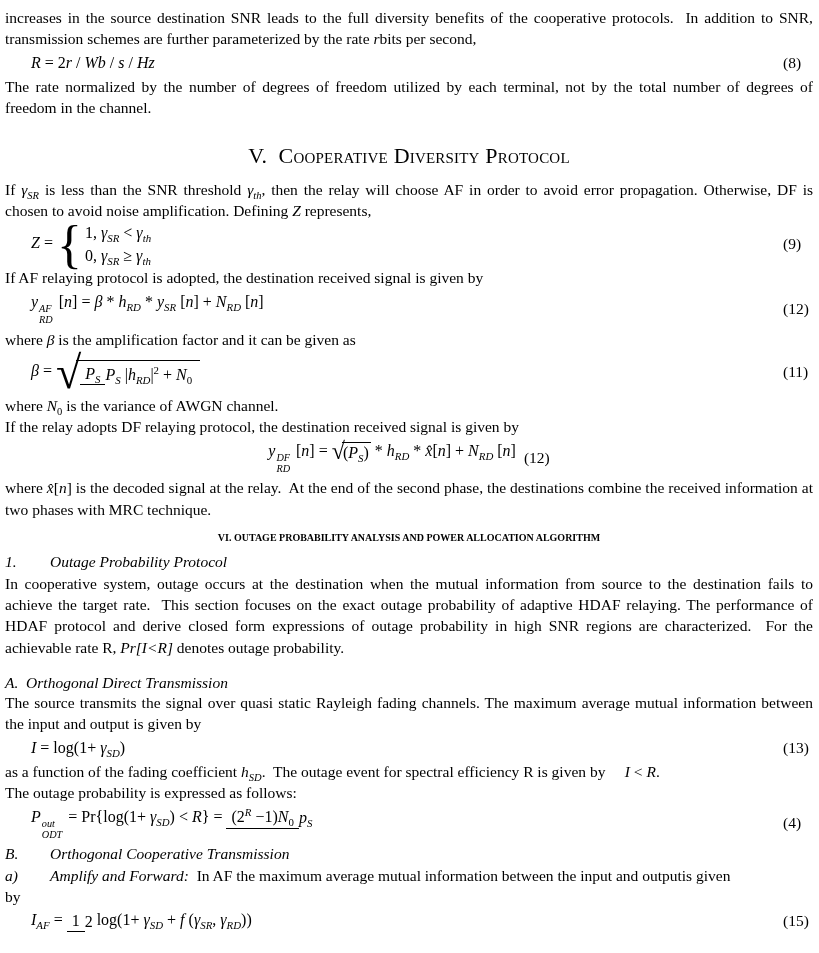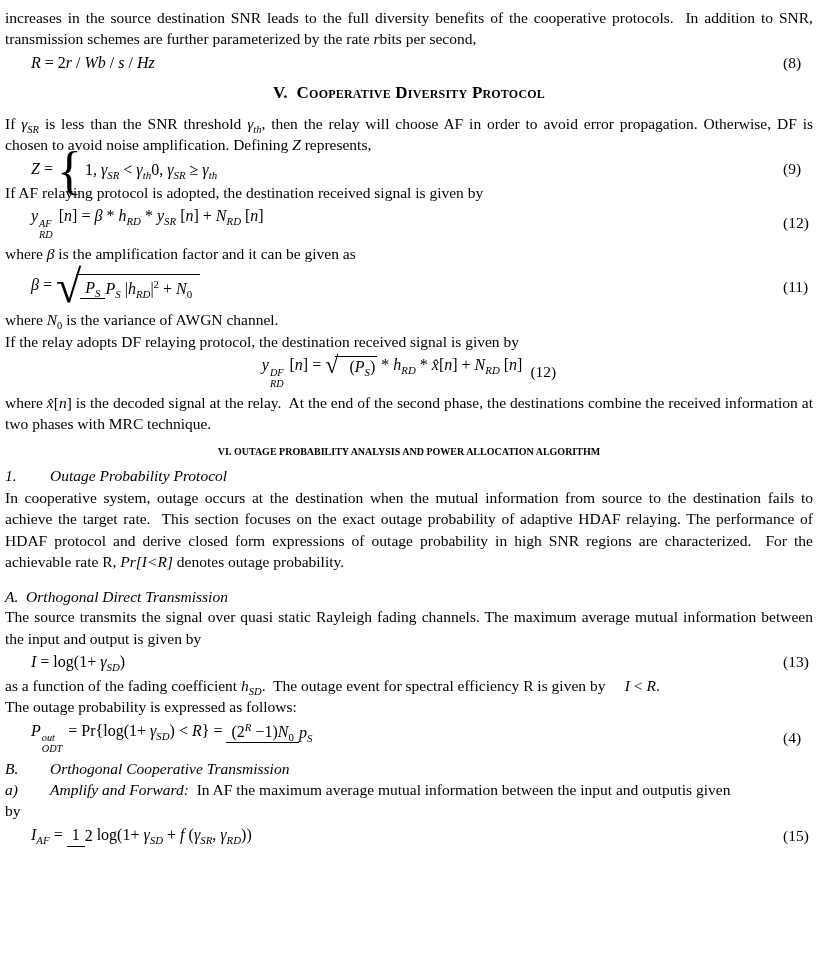--- a/index.html
+++ b/index.html
@@ -22,52 +22,53 @@
   .eqrow.center .eqnum { width:auto; margin-left:8px; }
 
   
   .i { font-style:italic; }
   sub, sup { font-size:68%; font-style:italic; line-height:0; }
   sub.r, sup.r { font-style:normal; }
   .ss { display:inline-flex; flex-direction:column; font-size:64%; font-style:italic;
         line-height:1.08; vertical-align:-0.55em; text-align:left; padding:0 2px 0 1px; }
   .lbrace { font-size:52px; line-height:0; vertical-align:middle; position:relative; top:1px;
             font-weight:300; }
-  .cases { display:inline-flex; flex-direction:row; row-gap:5px; vertical-align:middle;
+  .cases { display:inline-flex; flex-direction:column; row-gap:5px; vertical-align:middle;
            margin-left:3px; line-height:1.1; }
   .frac { display:inline-flex; flex-direction:row; text-align:center; vertical-align:middle;
           line-height:1.2; }
   .frac .num { display:block; border-bottom:1px solid #000; padding:0 5px 1px; }
   .frac .den { display:block; padding-top:1px; }
   .sqrt { display:inline-flex; align-items:center; vertical-align:middle; }
   .sqrt .rad { font-size:46px; line-height:0.85; font-weight:300; margin-right:-5px; }
   .sqrt .vin { border-top:1.5px solid #000; padding:2px 8px 0 4px; }
   .sqrt.sm .rad { font-size:24px; line-height:0.9; margin-right:-3px; }
-  .sqrt.sm .vin { padding:0 2px 0 14px; border-top:1.2px solid #000; }
+  .sqrt.sm .vin { padding:0 2px 0 1px; border-top:1.2px solid #000; }
 
   
-  .h-v { text-align:center; font-variant:small-caps; font-size:17px; letter-spacing:0.2px;
-         margin:10px 0 10px; font-weight:bold; }
+  .h-v { text-align:center; font-variant:small-caps; font-size:22px; letter-spacing:0.2px;
+         margin:24px 0 10px; font-weight:normal; }
   .h-vi { text-align:center; font-weight:bold; font-size:10px; margin:12px 0 8px; }
   .h-a { margin:16px 0 0; font-style:italic; }
   .tab1 { display:inline-block; width:45px; }
   .p-a { text-align:justify; text-align-last:auto; margin:0; line-height:1.38; }
 </style>
 </head>
 <body>
 
 <div class="page">
 
   <p class="para">increases in the source destination SNR leads to the full diversity benefits of the cooperative protocols.&nbsp; In addition to SNR, transmission schemes are further parameterized by the rate <span class="i">r</span>bits per second,</p>
 
   <div class="eqrow">
     <div class="eqbody"><span class="i">R</span> = 2<span class="i">r</span> / <span class="i">Wb</span> / <span class="i">s</span> / <span class="i">Hz</span></div>
     <div class="eqnum">(8)</div>
   </div>
 
+  <p class="para">The rate normalized by the number of degrees of freedom utilized by each terminal, not by the total number of degrees of freedom in the channel.</p>
 
   <h2 class="h-v">V.&nbsp; Cooperative Diversity Protocol</h2>
 
   <p class="para">If <span class="i">γ</span><sub>SR</sub> is less than the SNR threshold <span class="i">γ</span><sub>th</sub>, then the relay will choose AF in order to avoid error propagation. Otherwise, DF is chosen to avoid noise amplification. Defining <span class="i">Z</span> represents,</p>
 
   <div class="eqrow">
     <div class="eqbody"><span class="i">Z</span> = <span class="lbrace">{</span><span class="cases">
           <span>1, <span class="i">γ</span><sub>SR</sub> &lt; <span class="i">γ</span><sub>th</sub></span>
           <span>0, <span class="i">γ</span><sub>SR</sub> ≥ <span class="i">γ</span><sub>th</sub></span>
         </span></div>

